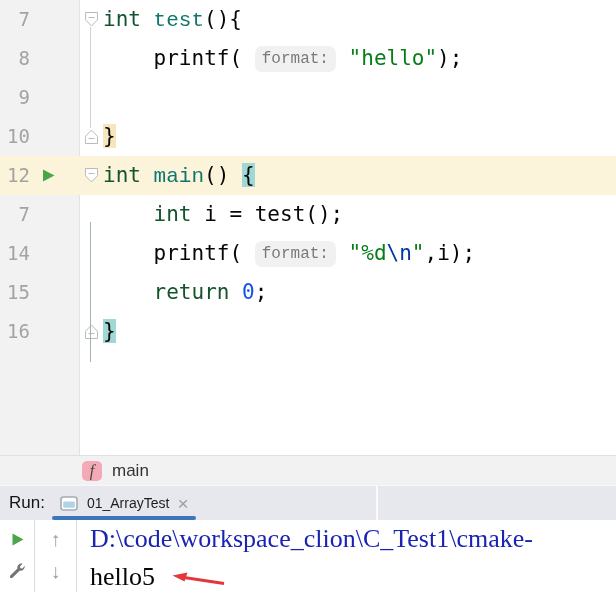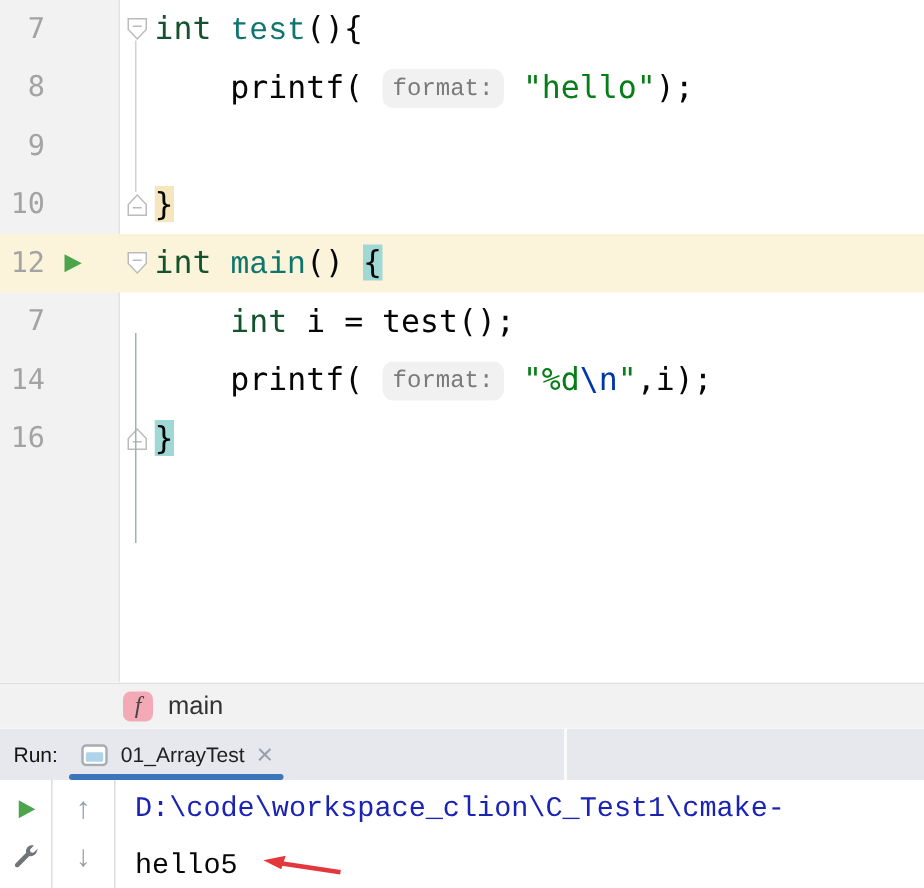--- a/index.html
+++ b/index.html
@@ -42,39 +42,39 @@
             display:flex; align-items:center; }
   .f-badge { width:20px; height:20px; margin-left:82px; flex:none; background:#F4A9B7;
              border-radius:5px; display:flex; align-items:center; justify-content:center;
              color:#454545; font-family:"Liberation Serif", serif; font-style:italic;
              font-size:16px; }
   .crumb-label { margin-left:10px; font-size:17px; color:#333333; }
 
   
   .runbar { height:35px; flex:none; background:#E6E8ED; border-top:1px solid #F7F8FA;
             display:flex; align-items:center; position:relative; }
-  .run-label { margin-left:9px; font-size:14px; color:#141414; }
+  .run-label { margin-left:9px; font-size:17px; color:#141414; }
   .tab { height:100%; margin-left:7px; display:flex; align-items:center; gap:8px;
          padding:0 7px; position:relative; }
   .tab-title { font-size:14px; color:#1E1E1E; }
   .tab-close { font-size:19px; color:#9AA0A6; line-height:1; }
   .tab-underline { position:absolute; left:0; right:0; bottom:0; height:4px;
                    background:#3C76BA; border-radius:2px; }
   .runbar-divider { position:absolute; left:376px; top:0; bottom:0; width:2px; background:#FAFAFB; }
 
   
   .console { flex:1; background:#ffffff; display:flex; overflow:hidden; }
   .cbar { flex:none; display:flex; flex-direction:column; align-items:center;
           padding-top:9px; gap:12px; border-right:1px solid #DCDCDC; }
   .cbar.c1 { width:35px; }
   .cbar.c2 { width:42px; }
   .cbtn { width:20px; height:20px; display:flex; align-items:center; justify-content:center; }
   .arrow-glyph { font-size:20px; color:#9AA0A6; line-height:1; }
   .cout { flex:1; padding-left:13px; overflow:hidden; white-space:nowrap;
-          font-family:Liberation Mono, monospace; font-size:19px; }
+          font-family:Liberation Serif, serif; font-size:26px; }
   .cline { height:38px; line-height:38px; }
   .cline.system { color:#1A23B3; }
   .cline.stdout { color:#060606; }
   .cline svg { vertical-align:middle; margin-left:16px; }
 </style>
 </head>
 <body>
 
 <div class="app">
 
@@ -141,20 +141,27 @@
           <div class="gutgap"></div>
           <div class="foldslot"></div>
           <div class="code"><span class="">    </span><span class="kw">int</span><span class=""> i = test();</span></div>
         </div>
         <div class="line">
           <div class="ln">14</div>
           <div class="runslot"></div>
           <div class="gutgap"></div>
           <div class="foldslot"></div>
           <div class="code"><span class="">    printf( </span><span class="hint">format:</span><span class=""> </span><span class="str">"%d</span><span class="esc">\n</span><span class="str">"</span><span class="">,i);</span></div>
+        </div>
+        <div class="line">
+          <div class="ln">15</div>
+          <div class="runslot"></div>
+          <div class="gutgap"></div>
+          <div class="foldslot"></div>
+          <div class="code"><span class="">    </span><span class="kw">return</span><span class=""> </span><span class="nm">0</span><span class="">;</span></div>
         </div>
         <div class="line">
           <div class="ln">16</div>
           <div class="runslot"></div>
           <div class="gutgap"></div>
           <div class="foldslot">
             <svg width="17" height="17" viewBox="0 0 17 17">
               <path d="M2.5 15.5h12V8.3l-6-6.3-6 6.3z" fill="#FFFFFF" stroke="#BBBBBB"></path>
               <path d="M5.5 10.5h6" stroke="#BBBBBB"></path>
             </svg>

